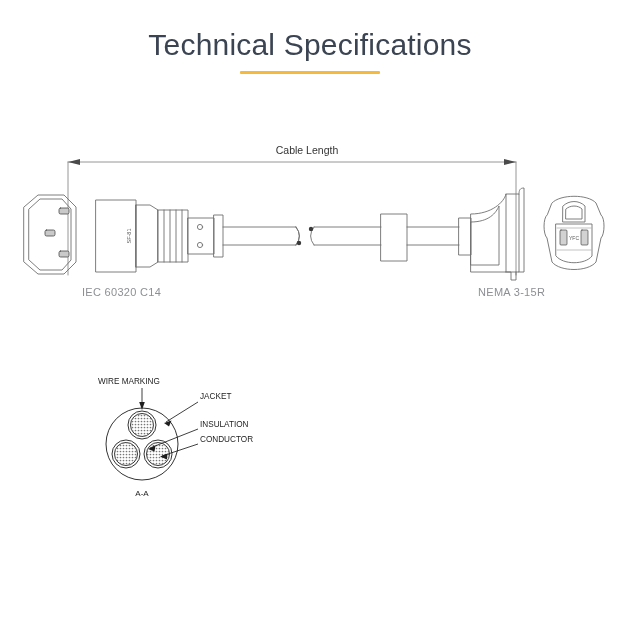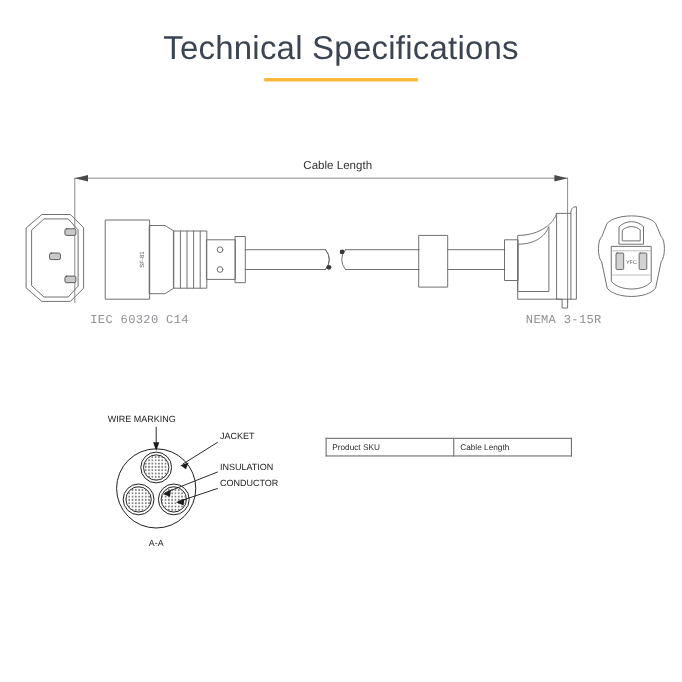--- a/index.html
+++ b/index.html
@@ -16,21 +16,21 @@
     font-size:30px;font-weight:400;color:#3b4452;letter-spacing:.2px;
     line-height:1.1;
   }
   .title-rule{
     width:140px;height:3px;background:#f6b93b;margin:10px auto 0 auto;border-radius:1px;
   }
 
   
   .drawing{position:absolute;left:0;top:110px;width:620px;height:215px;}
   .caption{
-    position:absolute;font-size:11px;color:#8d8f93;letter-spacing:.3px;white-space:nowrap;font-family:Liberation Mono, monospace;
+    position:absolute;font-size:11px;color:#8d8f93;letter-spacing:.3px;white-space:nowrap;
   }
   .cap-left{left:82px;top:286px;}
   .cap-right{left:478px;top:286px;}
 
   
   .xsection{position:absolute;left:80px;top:372px;width:200px;height:130px;}
 
   
   .spec-table{
     position:absolute;left:296px;top:398px;width:224px;
@@ -180,20 +180,16 @@
 
     <text x="18" y="12" font-family="Liberation Sans, sans-serif" font-size="8.2" fill="#1d1d1d">WIRE MARKING</text>
     <text x="120" y="27" font-family="Liberation Sans, sans-serif" font-size="8.2" fill="#1d1d1d">JACKET</text>
     <text x="120" y="55" font-family="Liberation Sans, sans-serif" font-size="8.2" fill="#1d1d1d">INSULATION</text>
     <text x="120" y="70" font-family="Liberation Sans, sans-serif" font-size="8.2" fill="#1d1d1d">CONDUCTOR</text>
     <text x="62" y="124" font-family="Liberation Sans, sans-serif" font-size="8" fill="#1d1d1d" text-anchor="middle">A-A</text>
   </svg>
 
   <table class="spec-table">
     <tbody>
-      <tr>
-        <td class="c1">Product SKU</td>
-        <td class="c2">Cable Length</td>
-      </tr>
     </tbody>
   </table>
 
 </div>
 
 </body></html>

